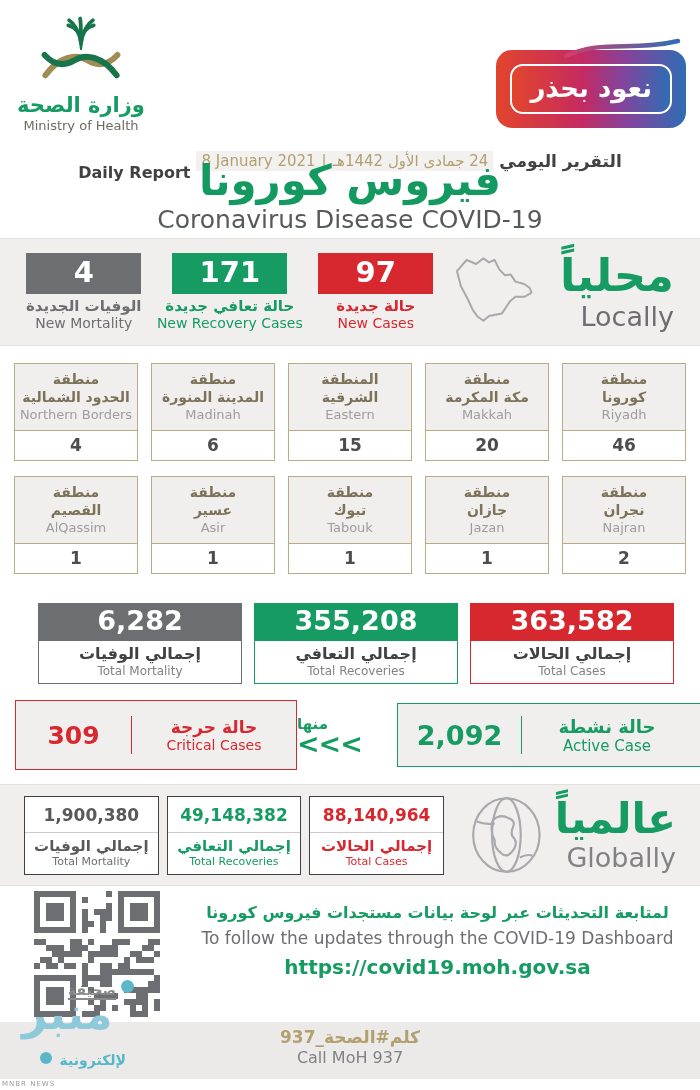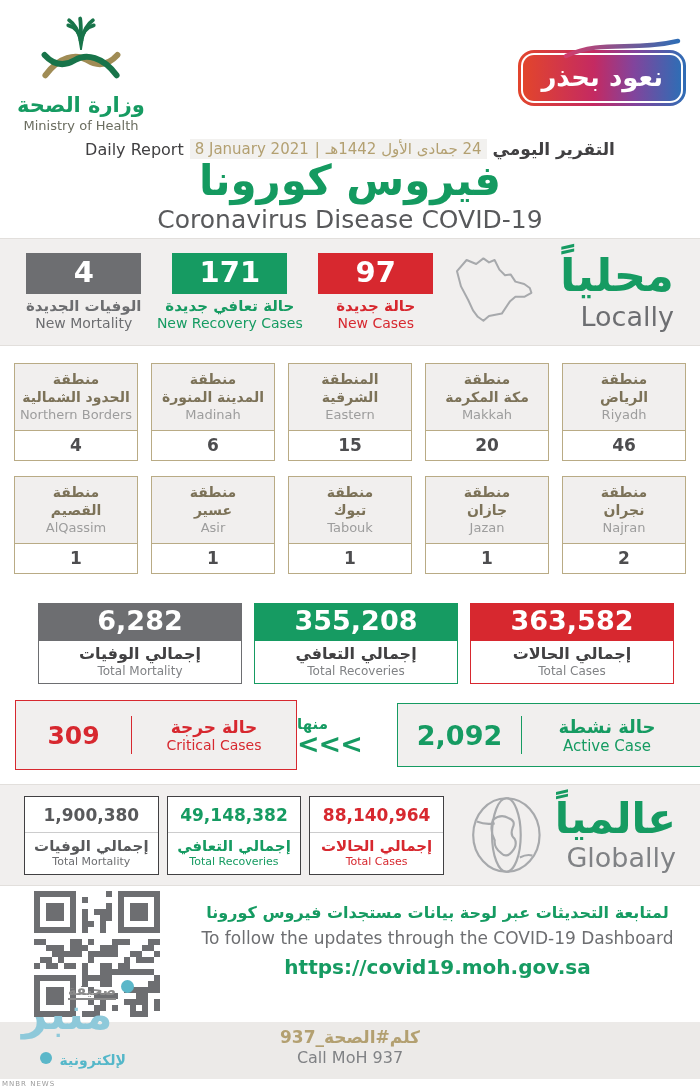--- a/index.html
+++ b/index.html
@@ -8,26 +8,26 @@
     background:#ffffff;font-family:"DejaVu Sans",sans-serif;color:#414042;
   }
   
   .header{height:238px;position:relative;background:#fff;}
   .logo{position:absolute;left:12px;top:16px;width:138px;text-align:center;}
   .logo svg{display:block;margin:0 auto;}
   .logo-ar{color:#169b62;font-size:21px;font-weight:bold;direction:rtl;line-height:1.1;}
   .logo-en{color:#6b6d60;font-size:13px;margin-top:1px;}
   .badge-wrap{position:absolute;right:14px;top:50px;}
   .badge-swoosh{position:absolute;top:-13px;right:4px;}
-  .badge-outer{background:linear-gradient(90deg,#e2452c,#c42a62 45%,#82449c 70%,#2f6db5);padding:3px;border-radius:16px;}
+  .badge-outer{background:linear-gradient(90deg,#e2452c,#c42a62 45%,#82449c 70%,#2f6db5);padding:14px;border-radius:16px;}
   .badge-mid{background:#fff;padding:2px;border-radius:13px;}
   .badge-inner{background:linear-gradient(90deg,#e2452c,#c42a62 45%,#82449c 70%,#2f6db5);
     border-radius:11px;color:#fff;font-weight:bold;font-size:26px;padding:7px 18px 9px;direction:rtl;white-space:nowrap;}
   .report-line{position:absolute;top:139px;width:100%;display:flex;justify-content:center;align-items:center;gap:6px;}
-  .report-en{color:#414042;font-weight:normal;font-size:16px;}
+  .report-en{color:#414042;font-weight:bold;font-size:16px;margin-top:24px;}
   .report-dates{background:#f2f1ef;display:flex;align-items:center;gap:6px;padding:1px 5px;}
   .report-date{color:#b3a071;font-size:15px;}
   .report-sep{color:#b3a071;font-size:15px;}
   .report-ar{color:#414042;font-weight:bold;font-size:17px;direction:rtl;}
   .title-ar{position:absolute;top:158px;width:100%;text-align:center;color:#149a60;font-size:42px;font-weight:bold;direction:rtl;line-height:1.1;}
   .title-en{position:absolute;top:205px;width:100%;text-align:center;color:#58595b;font-size:25px;}
   
   .band{background:#f1efee;border-top:1px solid #e2dfdc;border-bottom:1px solid #e2dfdc;box-sizing:border-box;}
   
   .locally-band{height:108px;display:flex;align-items:center;justify-content:space-between;padding:0 26px;}
@@ -209,21 +209,21 @@
     </div>
     <div class="region-box">
       <div class="region-head">
         <div class="region-ar"><span>منطقة</span><br><span>مكة المكرمة</span></div>
         <div class="region-en">Makkah</div>
       </div>
       <div class="region-val">20</div>
     </div>
     <div class="region-box">
       <div class="region-head">
-        <div class="region-ar"><span>منطقة</span><br><span>الرياض</span></div>
+        <div class="region-ar"><span>منطقة</span><br><span>كورونا</span></div>
         <div class="region-en">Riyadh</div>
       </div>
       <div class="region-val">46</div>
     </div>
   </div>
   <div class="region-row">
     <div class="region-box">
       <div class="region-head">
         <div class="region-ar"><span>منطقة</span><br><span>القصيم</span></div>
         <div class="region-en">AlQassim</div>

